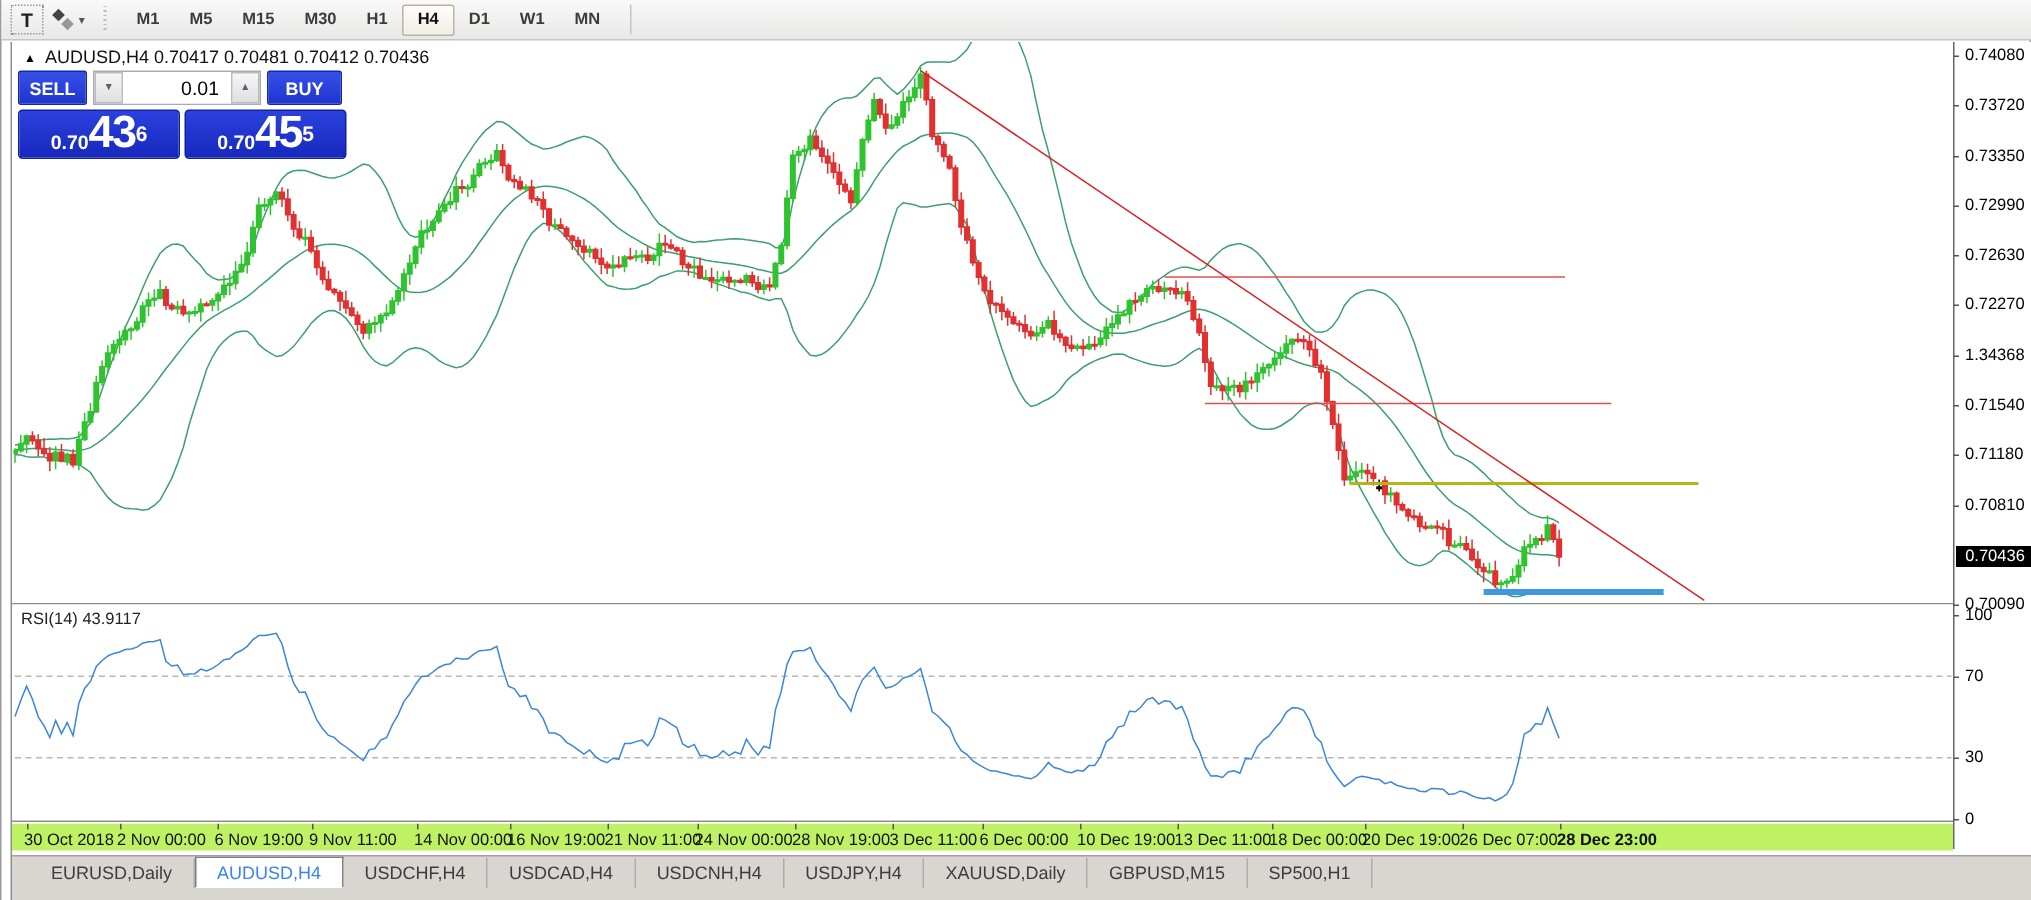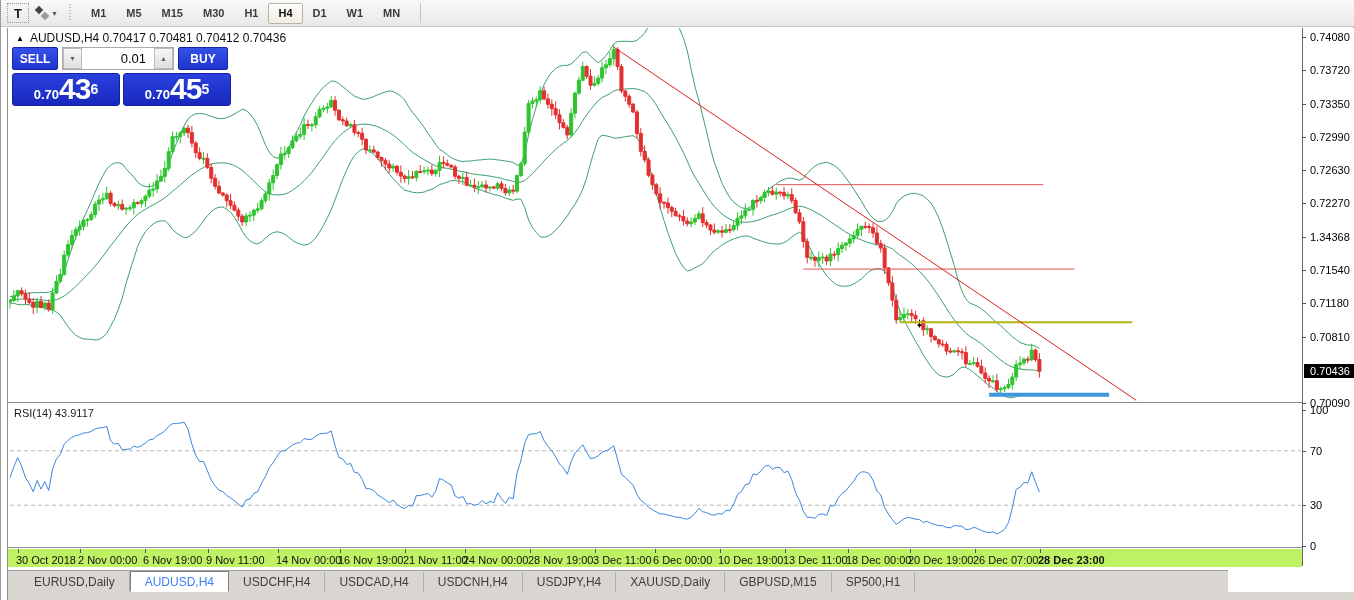--- a/index.html
+++ b/index.html
@@ -66,21 +66,21 @@
   .axis-label { position:absolute; left:1302px; font-size:11px; color:#000; white-space:nowrap; }
   #cur-price { position:absolute; left:1296px; width:52px; height:14px; background:#000; color:#fff;
     font-size:11px; text-align:center; line-height:14px; z-index:5; }
 
   
   #time-axis { position:absolute; left:0; top:521px; width:1294px; height:18px; background:#bef264; }
   .time-tick { position:absolute; top:0; width:1px; height:4px; background:#555; }
   .time-label { position:absolute; top:5px; font-size:11px; color:#111; white-space:nowrap; }
 
   
-  #tabbar { position:absolute; left:0; top:542px; width:1220px; height:22px; background:#d9d6d1;
+  #tabbar { position:absolute; left:0; top:542px; width:1347px; height:22px; background:#d9d6d1;
     border-top:1px solid #9f9f9f; display:flex; align-items:flex-end; padding-left:12px; }
   .tab { height:20px; padding:0 14px; display:flex; align-items:center; font-size:12px; color:#3d3d3d;
     border-right:1px solid #adadad; background:transparent; }
   .tab.active { background:#fff; border:1px solid #7e7e7e; border-bottom:1px solid #fff;
     color:#3b82f6; font-weight:normal; height:21px; }
   #bottom-strip { position:absolute; left:0; top:564px; width:1347px; height:8px; background:#d9d6d1; }
 </style>
 </head>
 <body>
 

